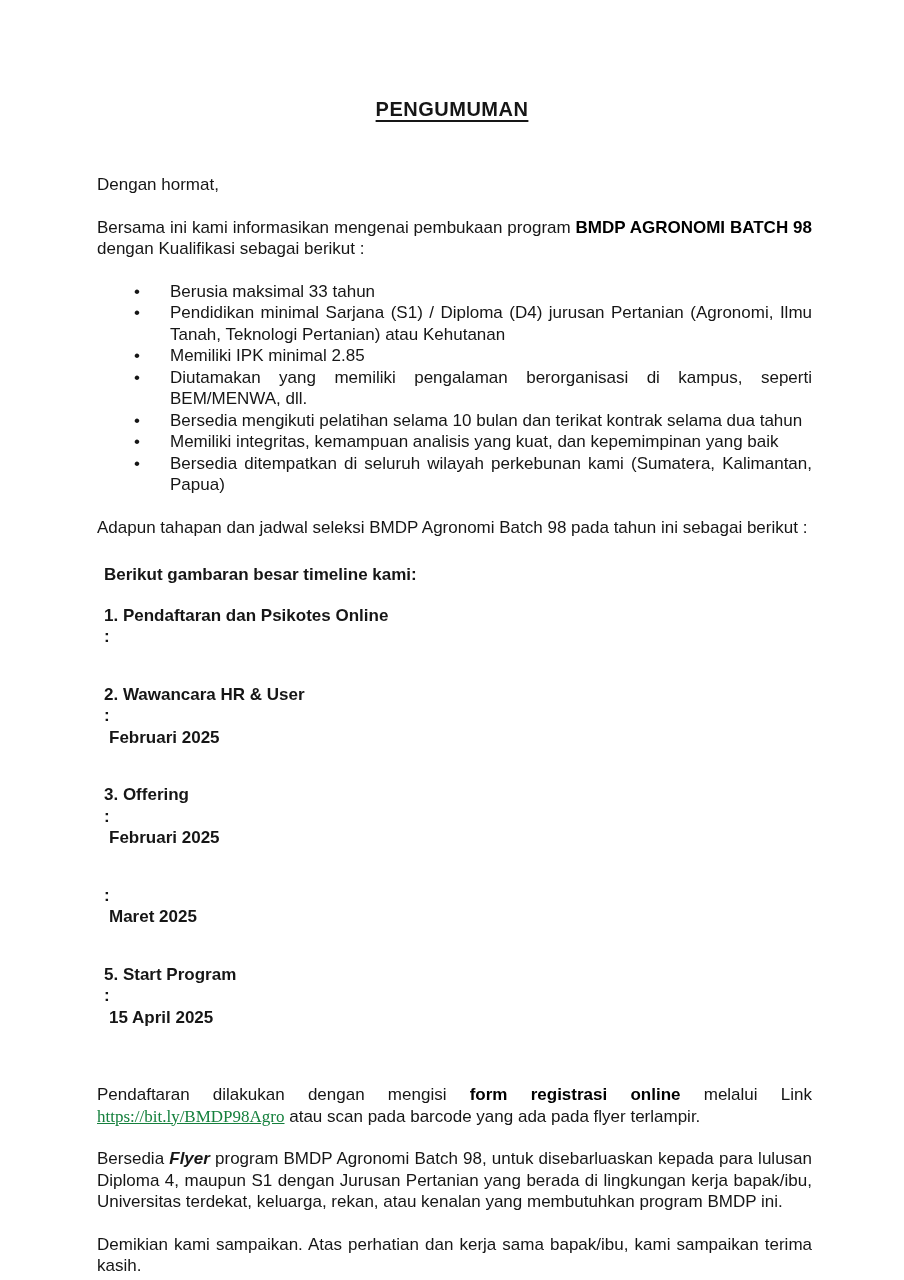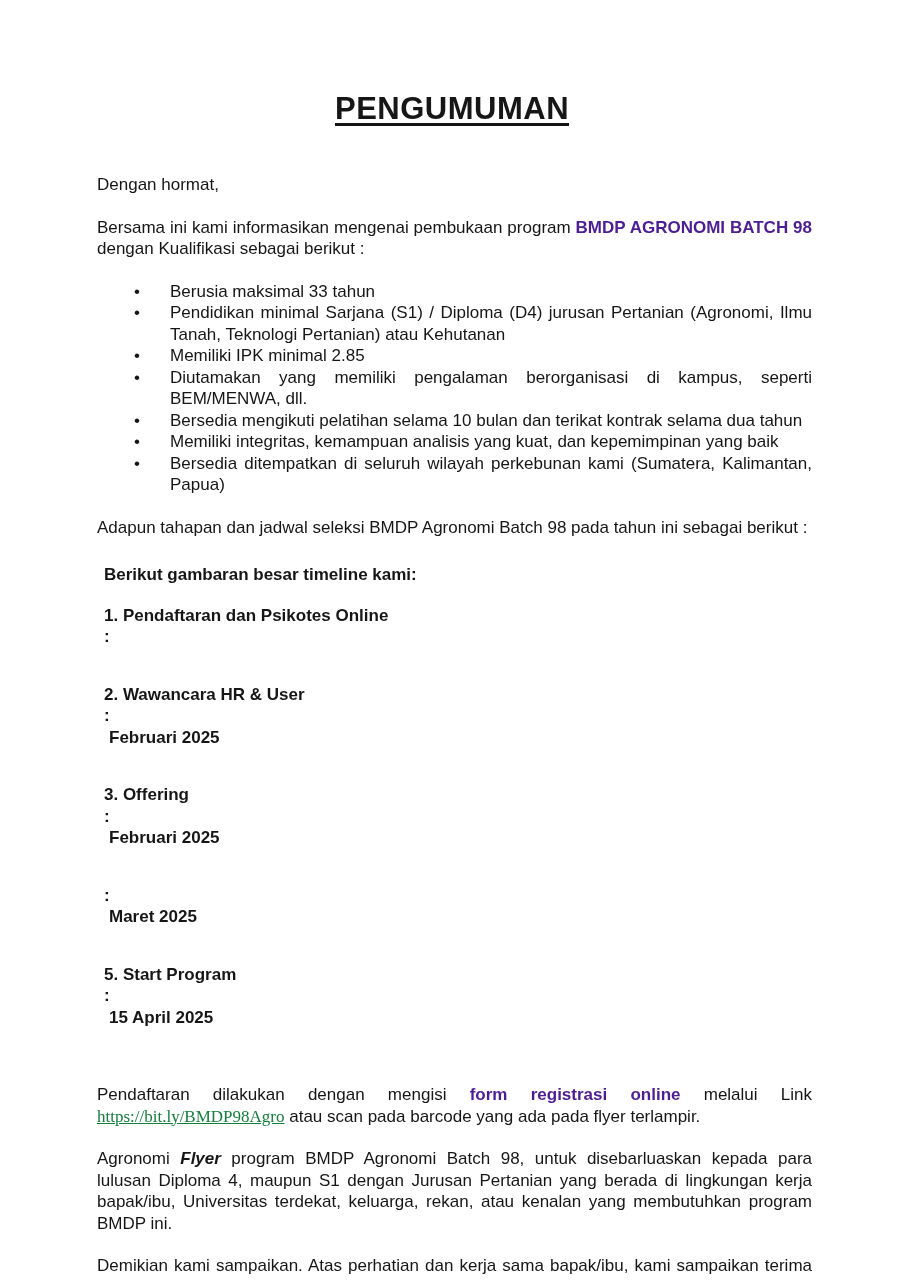--- a/index.html
+++ b/index.html
@@ -23,21 +23,21 @@
     box-sizing: border-box;
   }
   .content {
     margin-left: 97px;
     margin-right: 92px; 
   }
   .doc-title {
     margin: 0;
     padding-top: 95px;
     text-align: center;
-    font-size: 31px;
+    font-size: 20px;
     font-weight: bold;
     text-decoration: underline;
     text-underline-offset: 4px;
     letter-spacing: 0.5px;
     line-height: 28px;
   }
   .salutation {
     margin: 51px 0 0 0;
   }
   .para {
@@ -93,21 +93,21 @@
   .registration {
     margin-top: 56px;
   }
   .flyer-para .flyer-word {
     font-weight: bold;
     font-style: italic;
   }
   a.reg-link {
     text-decoration: underline;
   }
-  b { font-weight: bold; color: #4c1d95; }
+  b { font-weight: bold; color: #000000; }
 </style>
 </head>
 <body>
 
 <div class="page">
   <h1 class="doc-title">PENGUMUMAN</h1>
 
   <div class="content">
 
     <p class="salutation">Dengan hormat,</p>
@@ -149,18 +149,18 @@
       </div>
       <div class="trow">
         <span class="tlabel">5. Start Program</span>
           <span class="tcolon">:</span>
           <span class="tvalue">15 April 2025</span>
       </div>
     </div>
 
     <p class="para registration"><span>Pendaftaran dilakukan dengan mengisi </span><b>form registrasi online</b><span> melalui Link </span><a class="reg-link" href="#" style="color: #15803d; font-family: Liberation Serif, serif;">https://bit.ly/BMDP98Agro</a><span> atau scan pada barcode yang ada pada flyer terlampir.</span></p>
 
-    <p class="para flyer-para"><span>Agronomi </span><span class="flyer-word">Flyer</span><span> program BMDP Agronomi Batch 98, untuk disebarluaskan kepada para lulusan Diploma 4, maupun S1 dengan Jurusan Pertanian yang berada di lingkungan kerja bapak/ibu, Universitas terdekat, keluarga, rekan, atau kenalan yang membutuhkan program BMDP ini.</span></p>
+    <p class="para flyer-para"><span>Bersedia </span><span class="flyer-word">Flyer</span><span> program BMDP Agronomi Batch 98, untuk disebarluaskan kepada para lulusan Diploma 4, maupun S1 dengan Jurusan Pertanian yang berada di lingkungan kerja bapak/ibu, Universitas terdekat, keluarga, rekan, atau kenalan yang membutuhkan program BMDP ini.</span></p>
 
     <p class="para">Demikian kami sampaikan. Atas perhatian dan kerja sama bapak/ibu, kami sampaikan terima kasih.</p>
 
   </div>
 </div>
 
 </body></html>

